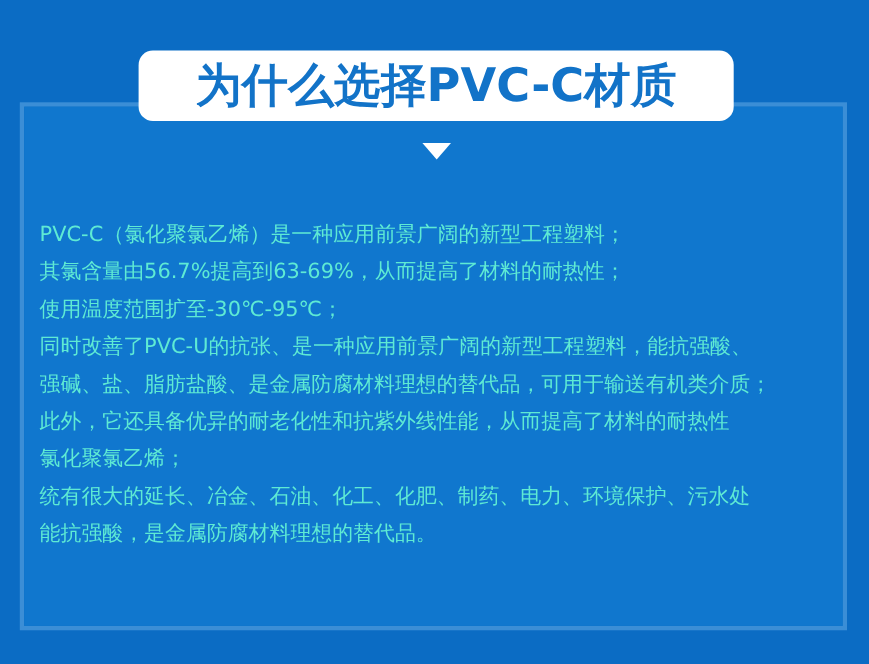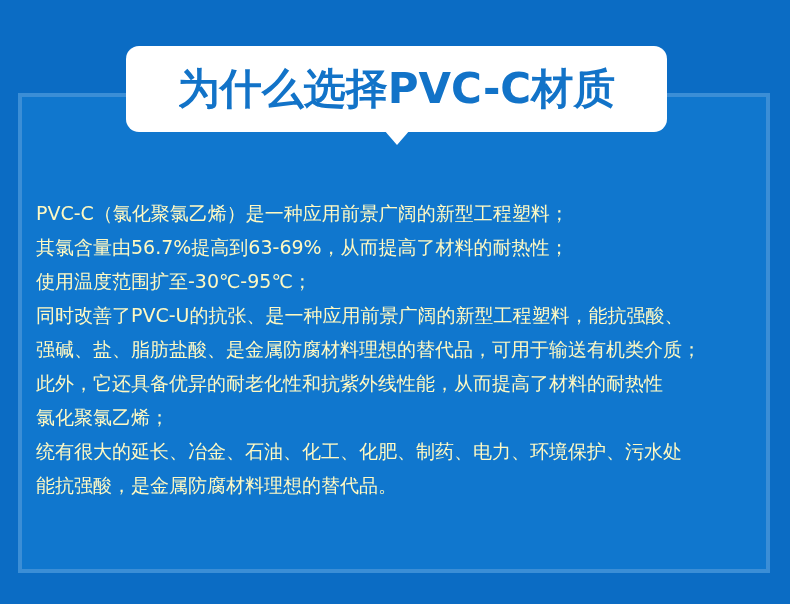--- a/index.html
+++ b/index.html
@@ -42,21 +42,21 @@
     height: 472px;
     background: #1077ce;
   }
 
   
   #title-banner {
     position: absolute;
     left: 126px;
     top: 46px;
     width: 541px;
-    height: 86px;
+    height: 64px;
     background: #ffffff;
     border-radius: 13px;
     z-index: 5;
     display: flex;
     align-items: center;
     justify-content: center;
   }
 
   #title-text {
     color: #1273c8;
@@ -89,21 +89,21 @@
     width: 722px;
     z-index: 4;
     color: #ffffff;
     font-size: 19px;
     line-height: 34px;
     font-family: "DejaVu Sans", "Liberation Sans", sans-serif;
   }
 
   .body-line {
     white-space: nowrap;
-    color: #fef9c3;
+    color: #5eead4;
   }
 </style>
 </head>
 <body>
 
 <div id="poster">
 
   <div id="inner-frame"></div>
 
   <div id="content-panel"></div>

